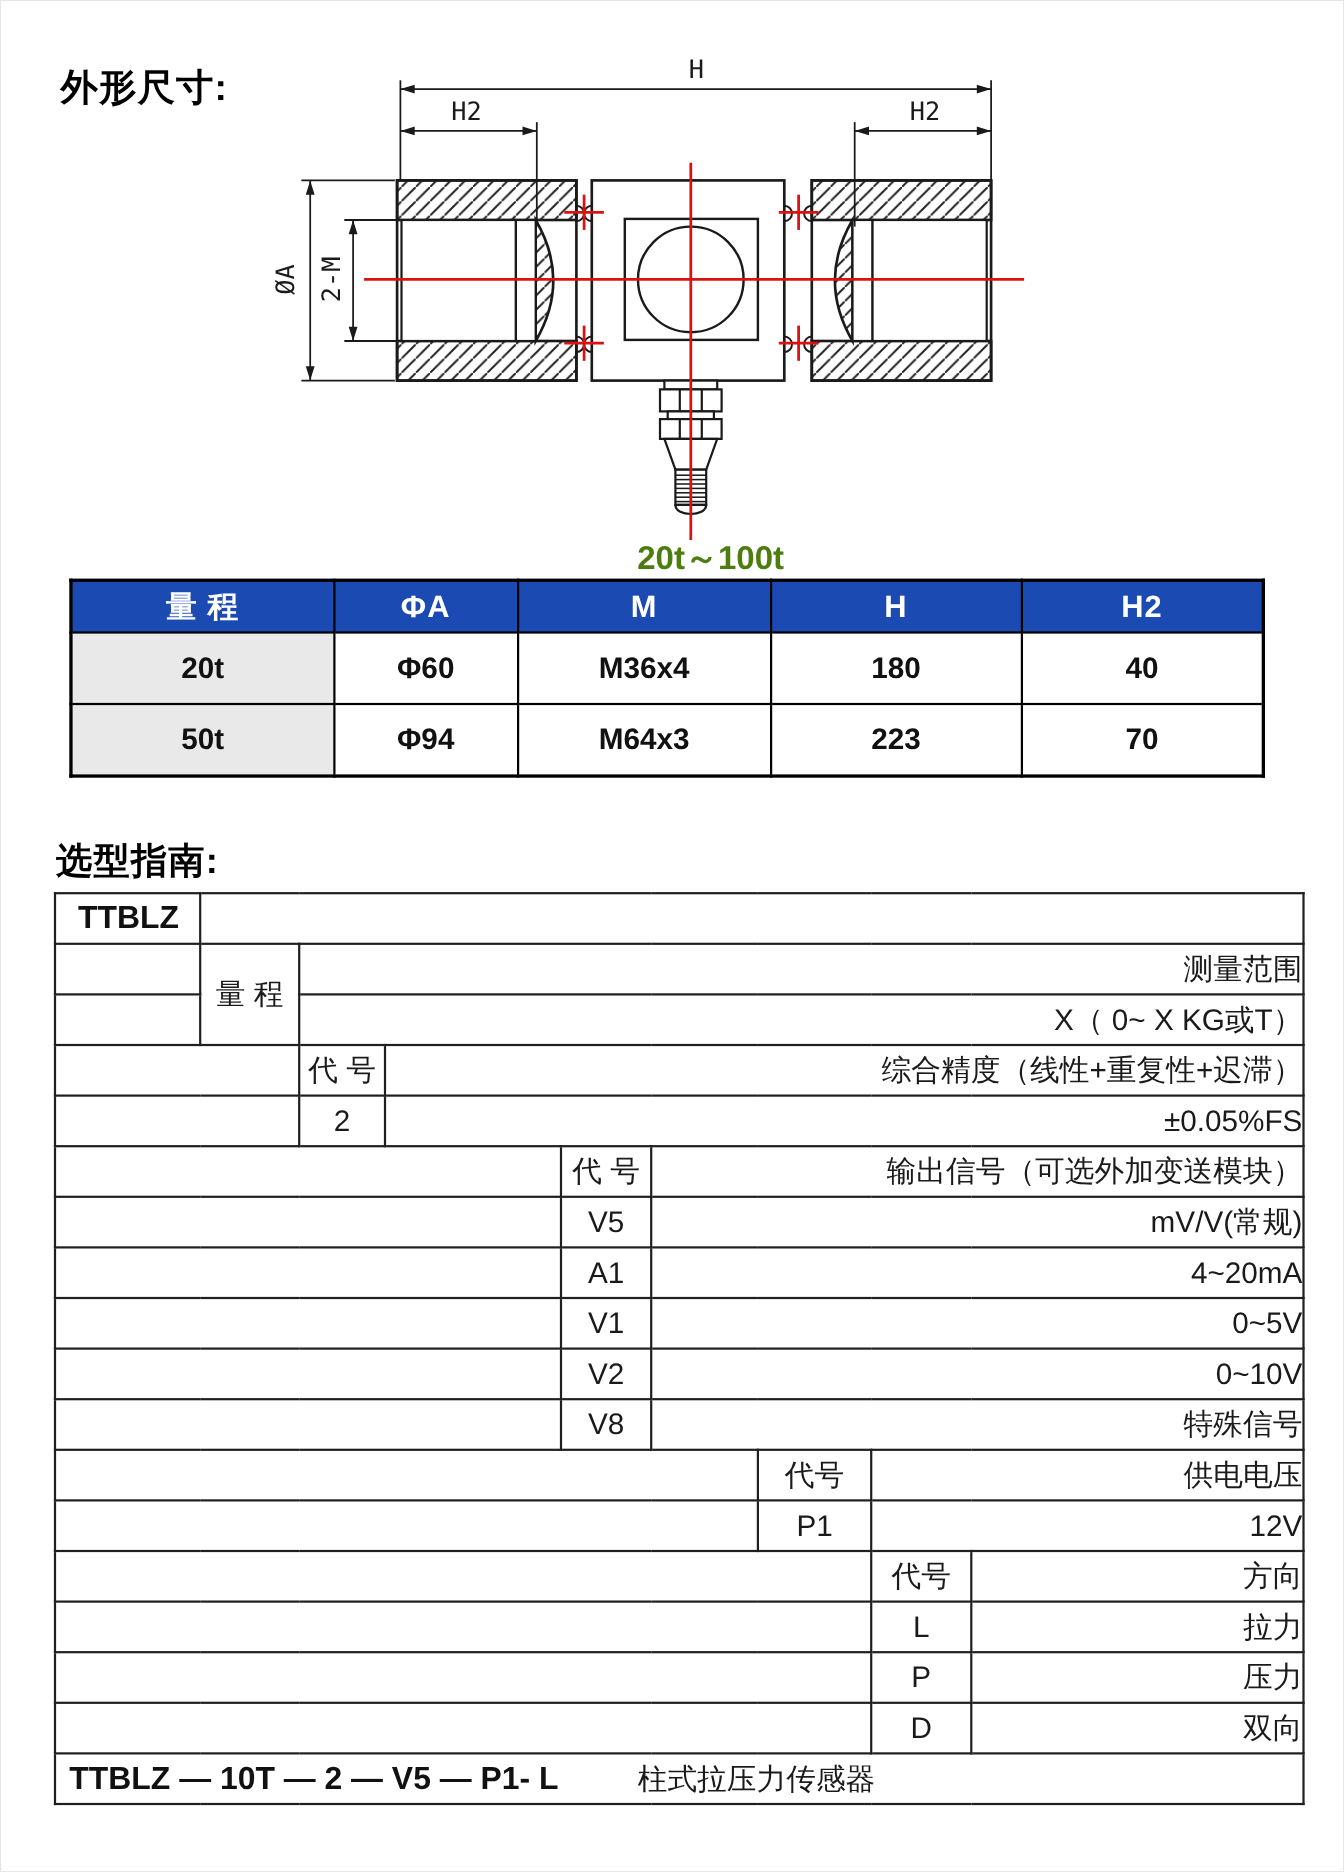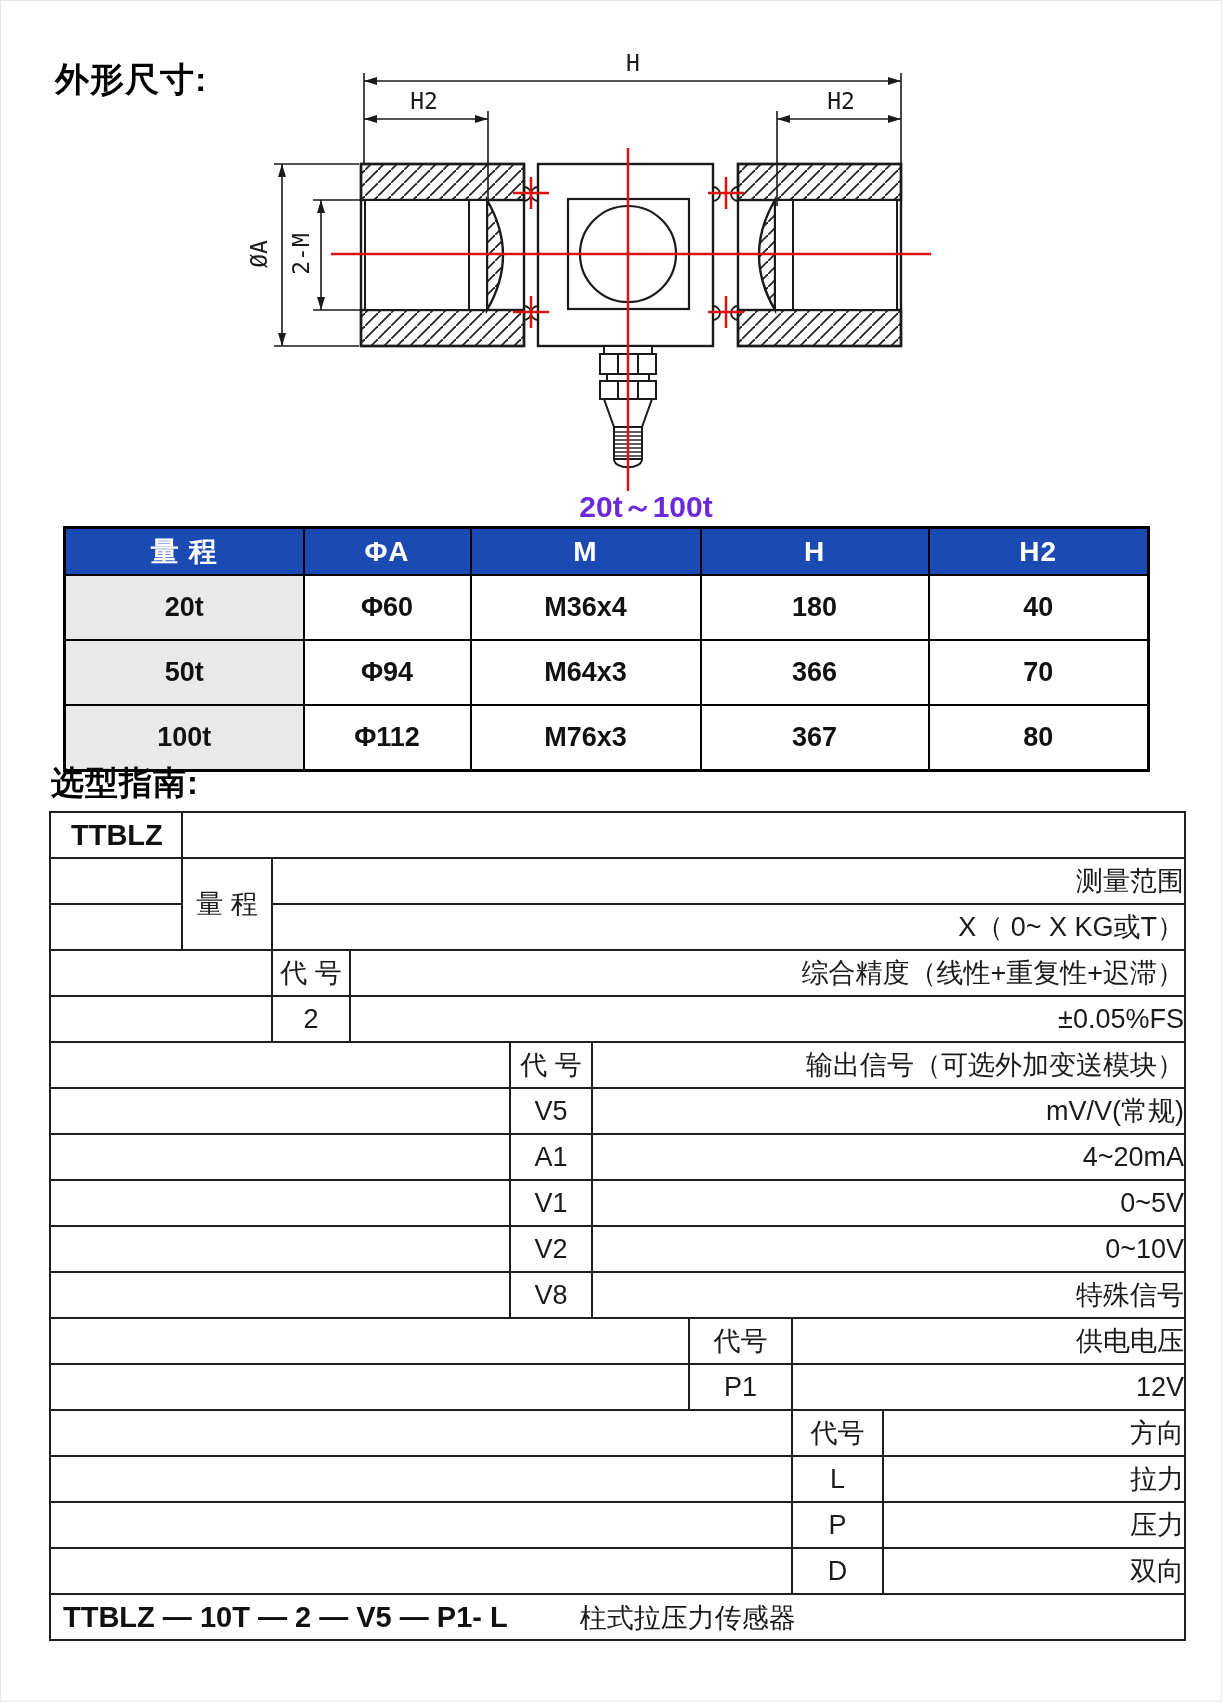--- a/index.html
+++ b/index.html
@@ -9,21 +9,21 @@
     border:1px solid #e6e6e6; box-sizing:border-box; overflow:hidden;
   }
   .heading {
     position:absolute; font-weight:bold; color:#000; letter-spacing:1px; white-space:nowrap;
   }
   #dim-heading { left:54px; top:56px; font-size:34px; }
   #sel-heading { left:50px; top:760px; font-size:33px; }
 
   #range-label {
     position:absolute; left:430px; top:486px; width:430px; text-align:center;
-    font-size:30px; font-weight:600; color:#6d28d9;
+    font-size:30px; font-weight:600; color:#4d7c0f;
   }
 
   #drawing-wrap { position:absolute; left:230px; top:40px; width:760px; height:470px; }
   #drawing-wrap svg { width:100%; height:100%; display:block; }
   .dim-text { font-family:"DejaVu Sans Mono","Liberation Mono",monospace; font-size:23px; fill:#1a1a1a; }
 
   
   #spec-table {
     position:absolute; left:62px; top:525px; border-collapse:collapse; table-layout:fixed;
     border:3px solid #000;
@@ -208,29 +208,22 @@
         <td class="first">20t</td>
         <td>Φ60</td>
         <td>M36x4</td>
         <td>180</td>
         <td>40</td>
       </tr>
       <tr>
         <td class="first">50t</td>
         <td>Φ94</td>
         <td>M64x3</td>
-        <td>366</td>
+        <td>223</td>
         <td>70</td>
-      </tr>
-      <tr>
-        <td class="first">100t</td>
-        <td>Φ112</td>
-        <td>M76x3</td>
-        <td>367</td>
-        <td>80</td>
       </tr>
     </tbody>
   </table>
 
   <div id="sel-heading" class="heading">选型指南:</div>
 
   <table id="sel-table">
     <colgroup>
       <col style="width:132px">
         <col style="width:90px">

